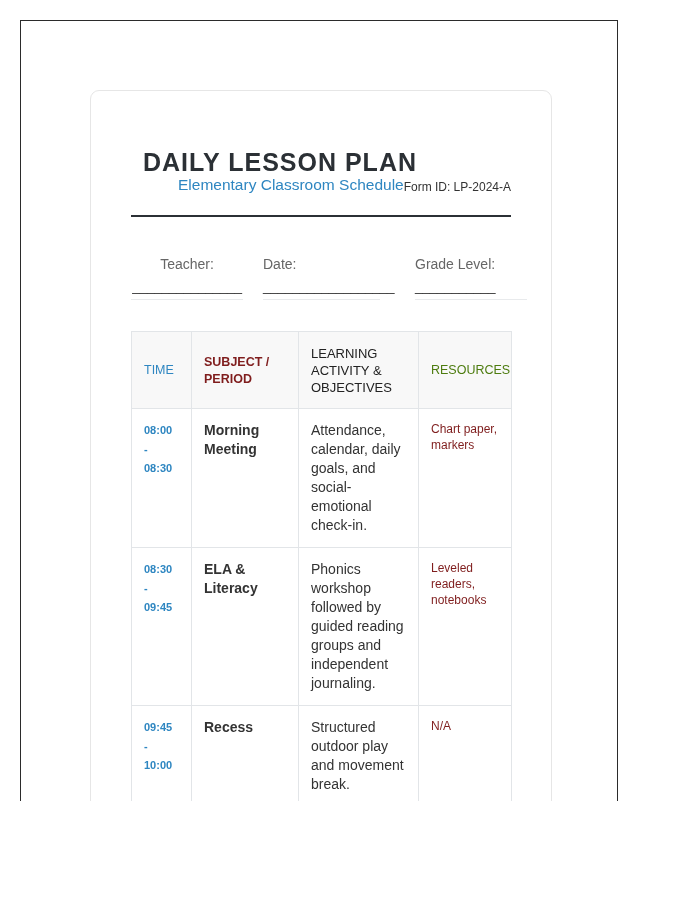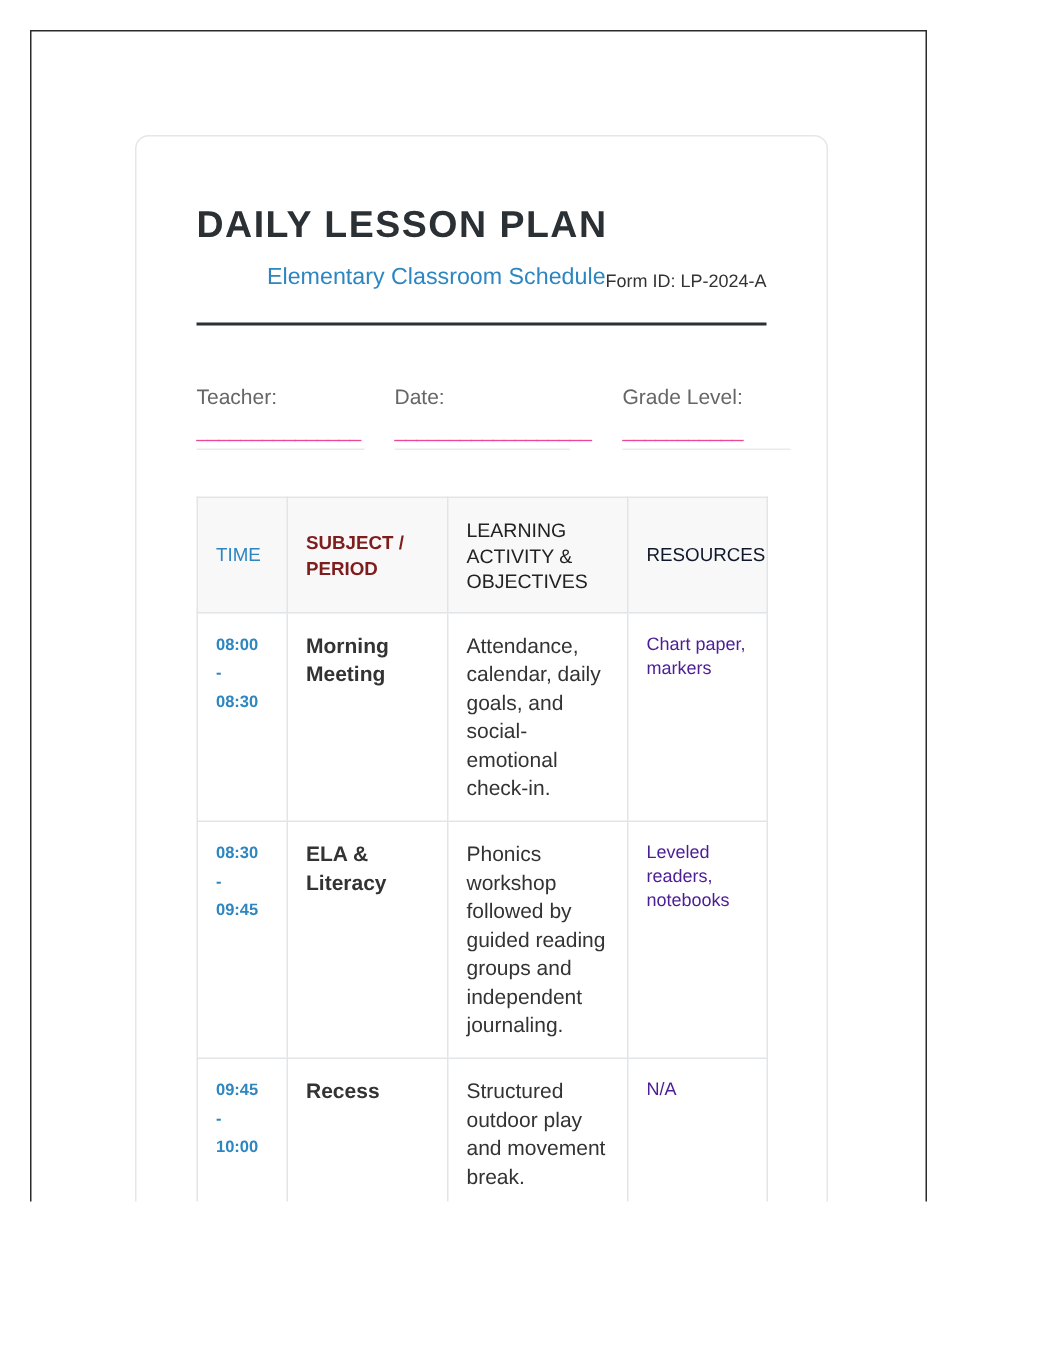--- a/index.html
+++ b/index.html
@@ -42,21 +42,21 @@
     .card-inner {
       position: absolute;
       left: 40px;
       top: 0;
       width: 380px;
     }
     .title {
       position: absolute;
       left: 0;
       top: 45px;
-      margin: 0;
+      margin: 12px;
       font-size: 25px;
       font-weight: bold;
       letter-spacing: 1px;
       color: #2b3035;
       white-space: nowrap;
     }
     .subtitle {
       position: absolute;
       left: 0;
       top: 85px;
@@ -91,25 +91,25 @@
     .field-label {
       display: block;
       font-size: 14px;
       color: #666666;
       white-space: nowrap;
     }
     .field-value {
       display: block;
       margin-top: 6px;
       font-size: 14px;
-      color: #ec4899;
+      color: #404040;
       white-space: nowrap;
       letter-spacing: -0.5px;
     }
-    .field-teacher { left: 0; width: 112px; }
+    .field-teacher { left: 0; width: 112px; text-align: center; }
     .field-date { left: 132px; width: 117px; }
     .field-grade { left: 284px; width: 112px; }
 
     table.schedule {
       position: absolute;
       left: 0;
       top: 240px;
       width: 380px;
       border-collapse: collapse;
       table-layout: fixed;
@@ -131,21 +131,21 @@
     }
     col.c-time { width: 60px; }
     col.c-subject { width: 107px; }
     col.c-activity { width: 120px; }
     col.c-resources { width: 93px; }
 
     .th-time { color: #2e86c1; }
     .th-subject { color: #7f1d1d; font-weight: normal !important; }
     .th-subject span { font-weight: 600; }
     .th-activity { color: #222222; font-size: 13px !important; }
-    .th-resources { color: #0f172a; }
+    .th-resources { color: #4d7c0f; }
 
     td.time {
       color: #2e86c1;
       font-weight: bold;
       font-size: 11px;
       line-height: 19px;
       padding-top: 17px;
       padding-bottom: 20px;
     }
     td.time span { display: block; }
@@ -159,21 +159,21 @@
     td.activity {
       font-size: 14px;
       line-height: 19px;
       color: #333333;
       padding-top: 17px;
       padding-bottom: 14px;
     }
     td.resources {
       font-size: 12px;
       line-height: 16px;
-      color: #4c1d95;
+      color: #7f1d1d;
       padding-top: 17px;
     }
   </style>
 </head>
 <body>
 
 <div class="frame">
   <div class="card">
     <div class="card-inner">
 

